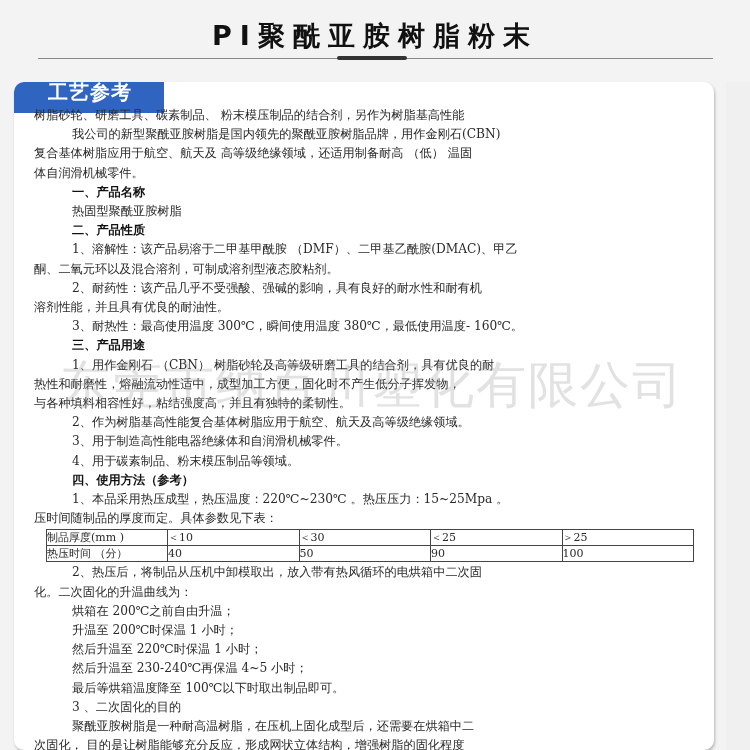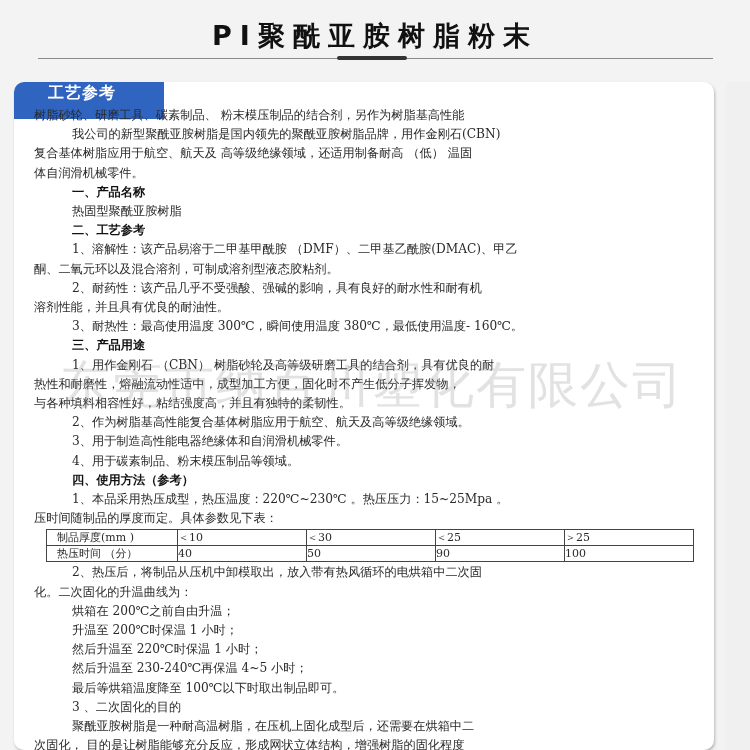--- a/index.html
+++ b/index.html
@@ -26,45 +26,45 @@
     background: #333; border-radius: 2px;
   }
   .card {
     position: absolute; top: 82px; left: 14px; width: 700px; height: 668px;
     background: #fff;
     border-radius: 10px 10px 10px 10px;
     box-shadow: 1px 2px 3px rgba(0,0,0,0.25);
     overflow: hidden;
   }
   .badge {
-    position: absolute; top: 0; left: 0; width: 150px; height: 37px;
+    position: absolute; top: 0; left: 0; width: 150px; height: 31px;
     background: #2f64c0;
     border-radius: 8px 0 0 0;
     color: #fff;
     font-family: "DejaVu Sans", "Liberation Sans", sans-serif;
-    font-weight: bold; font-size: 16px; line-height: 21px;
+    font-weight: bold; font-size: 20px; line-height: 21px;
     padding-left: 34px; box-sizing: border-box; letter-spacing: 1px;
   }
   .content {
     position: absolute; top: 24px; left: 20px; width: 670px;
     font-size: 12.2px; line-height: 19.2px;
     color: #2a2a2a;
   }
   .p { margin: 0; white-space: nowrap; overflow: hidden; }
   .ind { padding-left: 38px; }
   .h { font-family: "DejaVu Sans", "Liberation Sans", sans-serif; font-weight: bold; color: #111; padding-left: 38px; }
   table.params {
     border-collapse: collapse; margin: 1px 0 1px 12px; width: 648px;
     font-size: 11px;
   }
   table.params td {
     border: 1px solid #444; height: 15px; line-height: 15px; padding: 0;
     text-align: left;
   }
-  table.params td.lbl { text-align: left; padding-left: 10px; width: 120px; }
+  table.params td.lbl { text-align: left; width: 120px; }
   .watermark {
     position: absolute; top: 352px; left: 60px; width: 700px;
     font-family: "DejaVu Sans", "Liberation Sans", sans-serif;
     font-size: 50px; letter-spacing: 2px;
     color: rgba(150,150,150,0.28);
     white-space: nowrap; pointer-events: none;
   }
   .right-panel {
     position: absolute; top: 82px; left: 726px; width: 24px; height: 668px;
     background: #f0f0f0;
@@ -81,21 +81,21 @@
   <div class="badge">工艺参考</div>
   <div class="content">
     <p class="p">树脂砂轮、研磨工具、碳素制品、 粉末模压制品的结合剂，另作为树脂基高性能</p>
     <p class="p ind">我公司的新型聚酰亚胺树脂是国内领先的聚酰亚胺树脂品牌，用作金刚石(CBN)</p>
     <p class="p">复合基体树脂应用于航空、航天及 高等级绝缘领域，还适用制备耐高 （低） 温固</p>
     <p class="p">体自润滑机械零件。</p>
 
     <p class="p h">一、产品名称</p>
     <p class="p ind">热固型聚酰亚胺树脂</p>
 
-    <p class="p h">二、工艺参考</p>
+    <p class="p h">二、产品性质</p>
     <p class="p ind">1、溶解性：该产品易溶于二甲基甲酰胺 （DMF）、二甲基乙酰胺(DMAC)、甲乙</p>
     <p class="p">酮、二氧元环以及混合溶剂，可制成溶剂型液态胶粘剂。</p>
     <p class="p ind">2、耐药性：该产品几乎不受强酸、强碱的影响，具有良好的耐水性和耐有机</p>
     <p class="p">溶剂性能，并且具有优良的耐油性。</p>
     <p class="p ind">3、耐热性：最高使用温度 300℃，瞬间使用温度 380℃，最低使用温度- 160℃。</p>
 
     <p class="p h">三、产品用途</p>
     <p class="p ind">1、用作金刚石 （CBN） 树脂砂轮及高等级研磨工具的结合剂，具有优良的耐</p>
     <p class="p">热性和耐磨性，熔融流动性适中，成型加工方便，固化时不产生低分子挥发物，</p>
     <p class="p">与各种填料相容性好，粘结强度高，并且有独特的柔韧性。</p>

